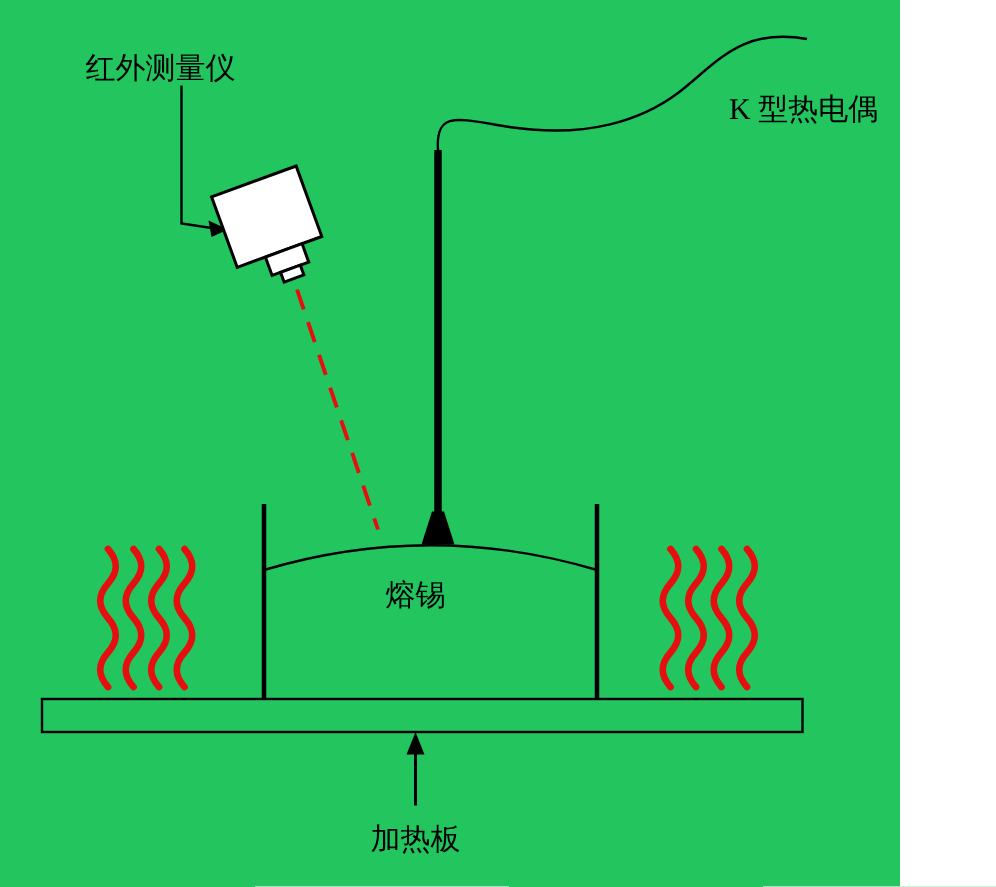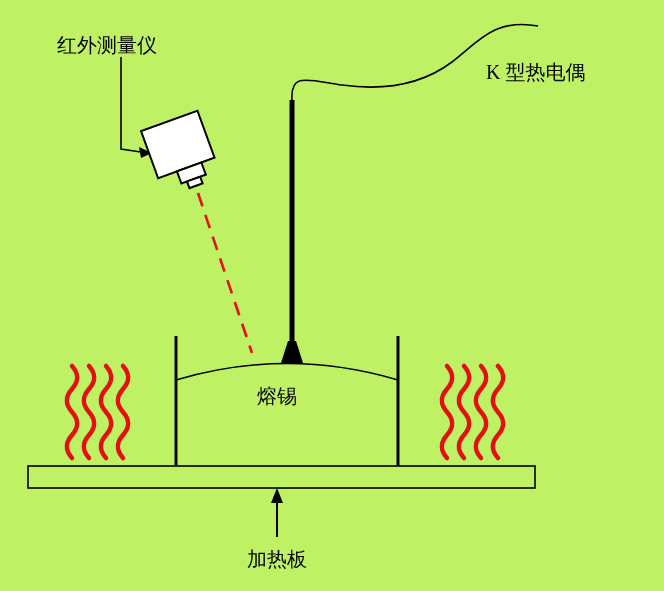--- a/index.html
+++ b/index.html
@@ -2,23 +2,23 @@
 <html><head>
 <meta charset="utf-8">
 <style>
   html, body {
     margin: 0;
     padding: 0;
     background: #ffffff;
   }
   .stage {
     position: relative;
-    width: 664px;
+    width: 600px;
     height: 591px;
-    background: #bef264;
+    background: #22c55e;
     overflow: hidden;
   }
   svg { display: block; }
   .label-text {
     font-family: "Liberation Serif", "DejaVu Serif", serif;
     font-size: 20px;
     fill: #000000;
   }
   .thin-black { stroke: #000000; stroke-width: 1.6; fill: none; }
   .wall-line  { stroke: #000000; stroke-width: 3;   fill: none; }

